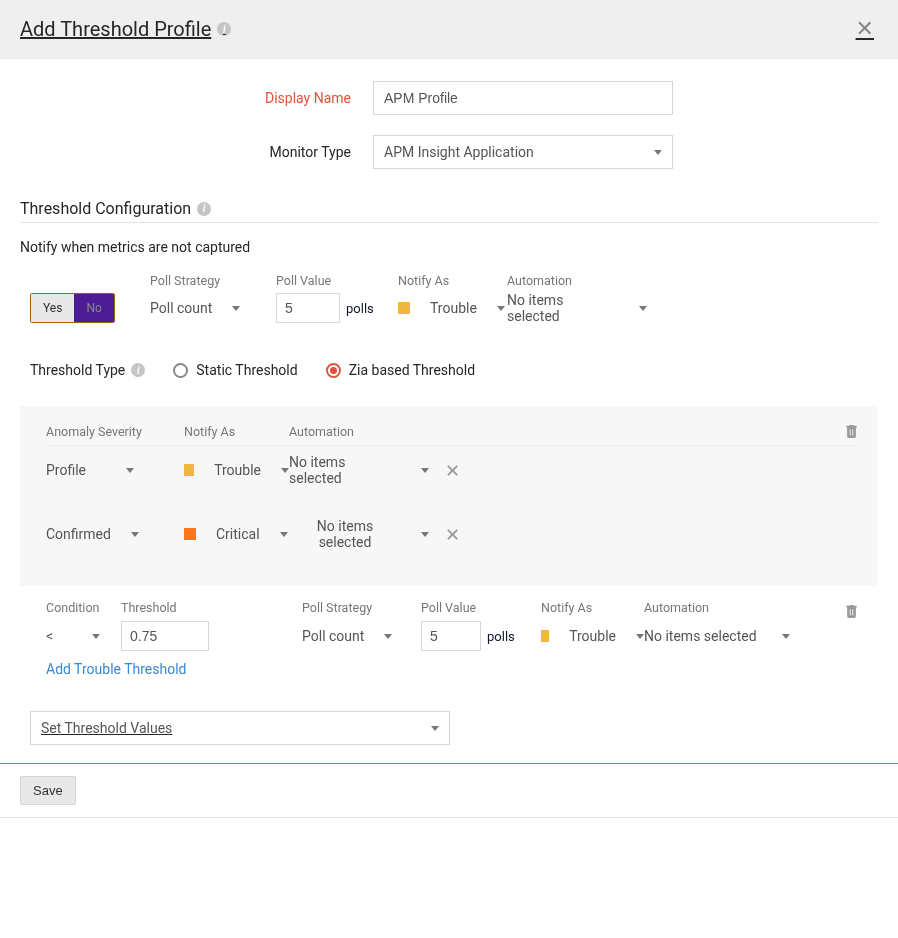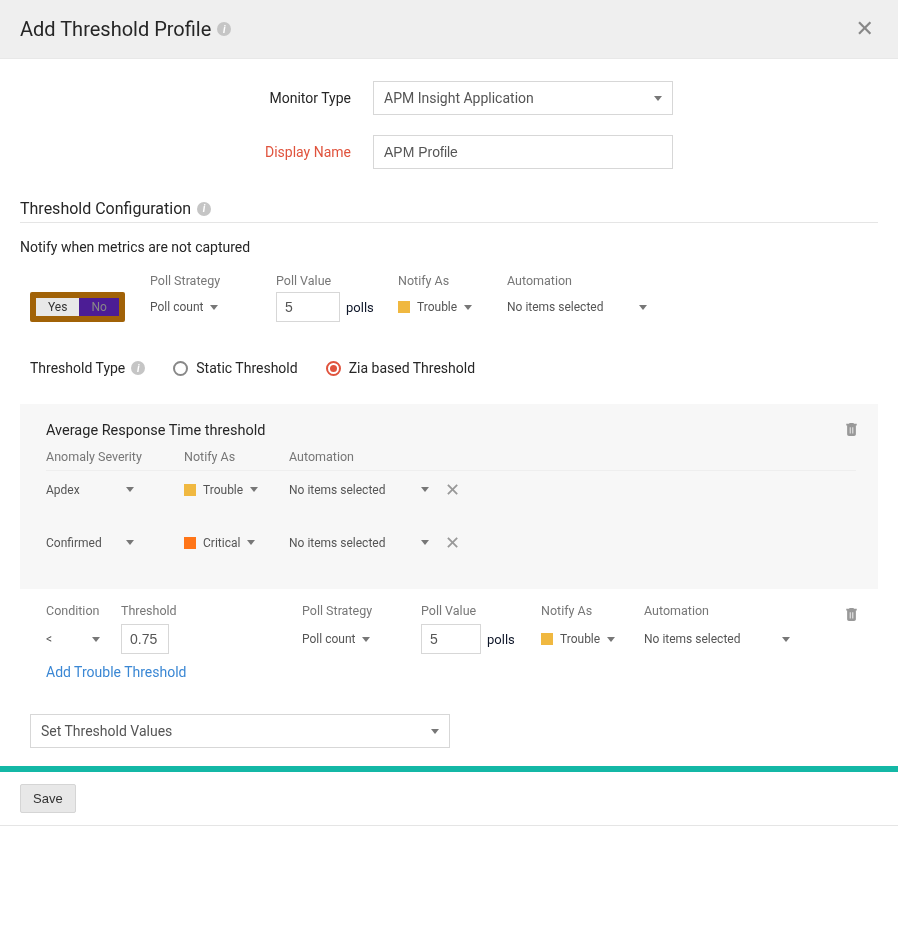--- a/index.html
+++ b/index.html
@@ -14,20 +14,21 @@
       font-size: 14px;
       width: 898px;
     }
     .header {
       background: #efefef;
       padding: 16px 20px;
       display: flex;
       justify-content: space-between;
       align-items: center;
       border-bottom: 1px solid #e8e8e8;
+      text-decoration: underline;
     }
     .header-title {
       font-size: 20px;
       font-weight: 400;
       color: #262626;
       display: flex;
       align-items: center;
       gap: 6px;
     }
     .info-icon {
@@ -133,44 +134,44 @@
       align-items: center;
       margin-bottom: 2px;
     }
     .col-toggle { width: 130px; padding-left: 10px; }
     .col-pollstrat { width: 126px; }
     .col-pollval { width: 122px; }
     .col-notifyas { width: 109px; }
     .col-automation { width: 160px; }
     .toggle-group {
       display: inline-flex;
-      border: 6px solid #a16207;
+      border: 1px solid #a16207;
       border-radius: 2px;
       overflow: hidden;
       height: 30px;
     }
     .toggle-option {
       padding: 0 12px;
       display: flex;
       align-items: center;
       font-size: 12px;
       cursor: pointer;
       color: #888;
       background: #4c1d95;
     }
     .toggle-option.active {
       background: #e8e8e8;
       color: #333;
     }
     .dd-plain {
       display: flex;
       align-items: center;
-      gap: 7px;
-      cursor: pointer;
-      font-size: 12px;
+      gap: 20px;
+      cursor: pointer;
+      font-size: 14px;
       color: #555;
     }
     .small-input {
       border: 1px solid #d7d7d7;
       width: 64px;
       height: 30px;
       padding: 0 8px;
       font-size: 14px;
       color: #555;
       outline: none;
@@ -274,26 +275,27 @@
     .acol-auto { width: 160px; }
     .link-action {
       color: #3a87d4;
       font-size: 14px;
       cursor: pointer;
       margin: 8px 0 0 0;
       display: inline-block;
     }
     .set-threshold-row {
       margin: 26px 0 18px 10px;
+      text-decoration: underline;
     }
     .set-threshold-select {
       width: 420px;
     }
     .footer {
-      border-top: 6px solid #14b8a6;
+      border-top: 1px solid #14b8a6;
       border-bottom: 1px solid #e5e5e5;
       padding: 12px 20px;
       margin-top: 18px;
     }
     .save-btn {
       background: #e8e8e8;
       border: 1px solid #d5d5d5;
       padding: 6px 12px;
       font-size: 13px;
       color: #333;
@@ -315,31 +317,31 @@
     <span class="info-icon">i</span>
   </div>
   <button class="close-btn">
     <span>✕</span>
   </button>
 </div>
 
 <div class="content">
 
   <div class="form-row">
+    <div class="form-label required">Display Name</div>
+    <div class="input-field">
+      <input type="text" value="APM Profile" style="">
+    </div>
+  </div>
+
+  <div class="form-row">
     <div class="form-label">Monitor Type</div>
     <div class="select-wrapper">
       <span>APM Insight Application</span>
       <span class="caret-icon"></span>
-    </div>
-  </div>
-
-  <div class="form-row">
-    <div class="form-label required">Display Name</div>
-    <div class="input-field">
-      <input type="text" value="APM Profile" style="">
     </div>
   </div>
 
   <div class="section-title">
     <span>Threshold Configuration</span>
     <span class="info-icon">i</span>
   </div>
   <hr class="divider">
   <div class="sub-text">Notify when metrics are not captured</div>
 
@@ -394,38 +396,37 @@
     </div>
     <div class="radio-group">
       <span class="radio-outer selected">
         <span class="radio-inner"></span>
       </span>
       <span>Zia based Threshold</span>
     </div>
   </div>
 
   <div class="panel">
-    <div class="panel-title">Average Response Time threshold</div>
     <div class="delete-icon">
       <svg viewBox="0 0 14 16">
           <path fill="currentColor" d="M2 4h10v10c0 1-1 2-2 2H4c-1 0-2-1-2-2V4zm3-3h4l1 1h3v2H1V2h3l1-1z M5 6v7h1V6H5zm3 0v7h1V6H8z"></path>
         </svg>
     </div>
 
     <div class="panel-header">
       <div class="pcol-anom">Anomaly Severity</div>
       <div class="pcol-notify">Notify As</div>
       <div class="pcol-auto">Automation</div>
     </div>
     <hr class="divider" style="margin-bottom:8px;border-color:#eee;">
 
     <div class="panel-row">
       <div class="pcol-anom">
         <div class="dd-plain" style="justify-content:space-between;width:88px;">
-          <span>Apdex</span>
+          <span>Profile</span>
           <span class="caret-icon"></span>
         </div>
       </div>
       <div class="pcol-notify">
         <div class="dd-plain">
           <span class="status-square status-trouble"></span>
           <span>Trouble</span>
           <span class="caret-icon"></span>
         </div>
       </div>
@@ -483,21 +484,21 @@
     </div>
 
     <div class="grid-row" style="margin-top:6px;">
       <div class="acol-cond">
         <div class="dd-plain" style="justify-content:space-between;width:54px;">
           <span>&lt;</span>
           <span class="caret-icon"></span>
         </div>
       </div>
       <div class="acol-thresh">
-        <input class="small-input" style="width: 48px;" type="text" value="0.75">
+        <input class="small-input" style="width: 88px;" type="text" value="0.75">
       </div>
       <div class="acol-pollstrat">
         <div class="dd-plain">
           <span>Poll count</span>
           <span class="caret-icon"></span>
         </div>
       </div>
       <div class="acol-pollval" style="display:flex;align-items:center;">
         <input class="small-input" style="width: 60px;" type="text" value="5">
         <span class="polls-label">polls</span>

